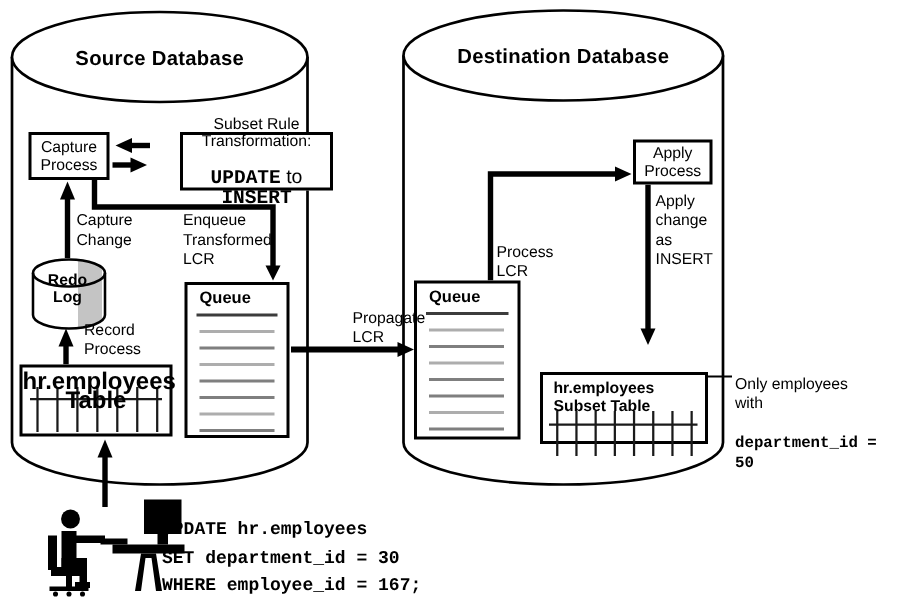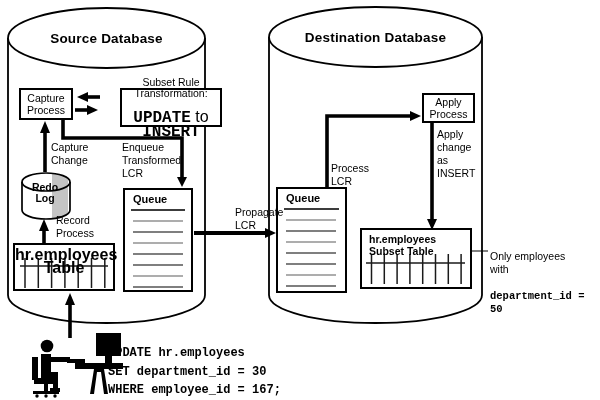--- a/index.html
+++ b/index.html
@@ -123,21 +123,21 @@
 
   <div class="box" style="left:19px;top:88px;width:54px;height:32px;">
     <div class="boxtext">Capture
 Process</div>
   </div>
 
   <div class="box" style="left:100px;top:88px;width:102px;height:39px;margin-left:20px;">
     <div class="boxtext" style="line-height:11.5px;">
       <span>Subset Rule</span>
       <span>Transformation:</span>
-      <span style="font-size:16px;">
+      <span style="font-size:13px;">
         <span class="mono">UPDATE</span><span> to </span><span class="mono">INSERT</span>
       </span>
     </div>
   </div>
 
   <div class="label" style="left:51px;top:141px;">Capture
 Change</div>
   <div class="label" style="left:122px;top:141px;">Enqueue
 Transformed
 LCR</div>
@@ -197,21 +197,21 @@
   <div class="box" style="left:422px;top:93px;width:53px;height:30px;">
     <div class="boxtext">Apply
 Process</div>
   </div>
 
   <div class="label" style="left:437px;top:128px;">Apply
 change
 as
 INSERT</div>
 
-  <div class="box" style="left:360px;top:228px;width:112px;height:61px;padding-left:40px;">
+  <div class="box" style="left:360px;top:248px;width:112px;height:48px;padding-left:40px;">
     <div class="label bold" style="left:7px;top:3px;position:absolute;line-height:12px;">hr.employees
 Subset Table</div>
     <svg class="tbl-svg" width="108" height="57" stroke="#1a1a1a" stroke-width="1.5">
       <line x1="4" y1="33" x2="103" y2="33"></line>
       <line x1="9.5" y1="24" x2="9.5" y2="54"></line>
         <line x1="22.3" y1="24" x2="22.3" y2="54"></line>
       <line x1="35.1" y1="24" x2="35.1" y2="54"></line>
         <line x1="47.9" y1="24" x2="47.9" y2="54"></line>
       <line x1="60.7" y1="24" x2="60.7" y2="54"></line>
         <line x1="73.5" y1="24" x2="73.5" y2="54"></line>

